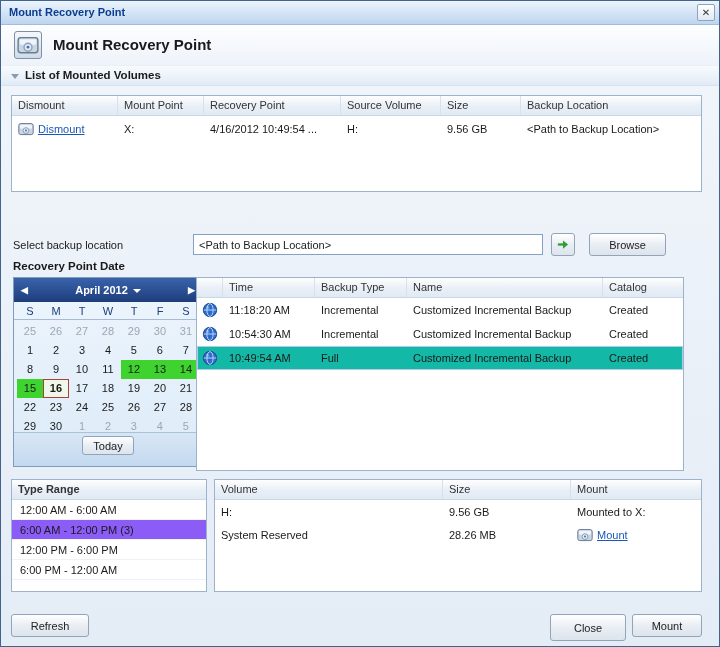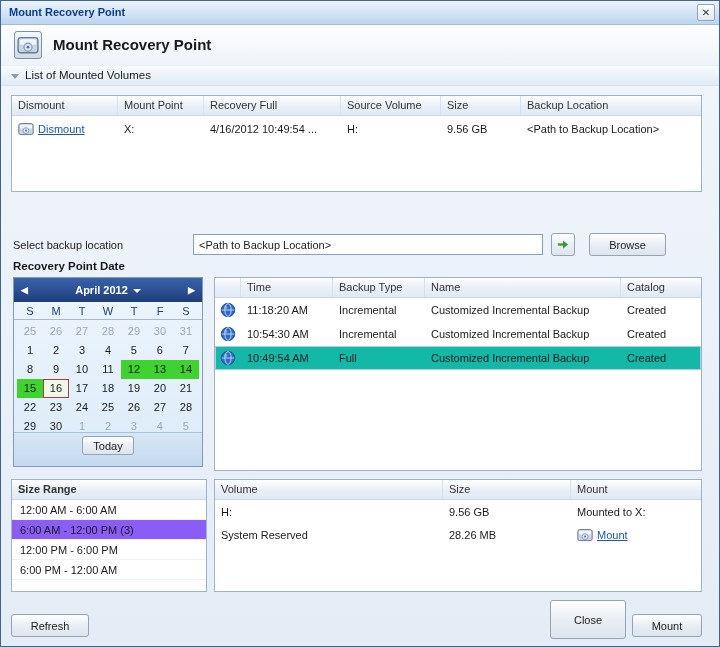--- a/index.html
+++ b/index.html
@@ -16,34 +16,34 @@
   .appheader{position:absolute;left:0;top:24px;right:0;height:40px;background:linear-gradient(#fdfeff,#eef3fa)}
   .appicon{position:absolute;left:13px;top:6px;width:28px;height:28px;border:1px solid #7e8fa2;border-radius:3px;
     background:linear-gradient(#f4f8fc,#cfdbe8);padding:2px}
   .apptitle{position:absolute;left:52px;top:11px;font-size:15px;font-weight:bold}
   .section{position:absolute;left:0;right:0;height:21px;background:linear-gradient(#f8fbfe,#e1ebf6);
     border-top:1px solid #e9f0f8;border-bottom:1px solid #d7e3f0}
   #sec1{top:64px}#sec2{top:200px}
   .chev{display:inline-block;width:0;height:0;border-left:4px solid transparent;border-right:4px solid transparent;
     border-top:5px solid #8a9bb0}
   .section .chev{position:absolute;left:10px;top:8px}
-  .section .lbl{position:absolute;left:24px;top:3px;font-weight:normal;font-size:11.5px}
+  .section .lbl{position:absolute;left:24px;top:3px;font-weight:bold;font-size:11.5px}
   .tbl{position:absolute;background:#fff;border:1px solid #9db3cb}
   .hd{display:flex;height:20px;background:linear-gradient(#fefefe,#e9eff7 55%,#e0eaf4);
     border-bottom:1px solid #c9d7e7;color:#333}
   .hc{padding:3px 6px 0;border-right:1px solid #d6e1ed;overflow:hidden;white-space:nowrap}
   .row{display:flex;height:26px;align-items:center}
   .cell{padding:0 6px;overflow:hidden;white-space:nowrap;display:flex;align-items:center;gap:4px;height:100%}
   .mt0{width:106px}.mt1{width:86px}.mt2{width:137px}.mt3{width:100px}.mt4{width:80px}.mt5{flex:1;border-right:none}
   .bk0{width:26px;padding:0;justify-content:center}.bk1{width:92px}.bk2{width:92px}.bk3{width:196px}.bk4{flex:1;border-right:none}
   .vl0{width:228px}.vl1{width:128px}.vl2{flex:1;border-right:none}
   .th{flex:1;font-weight:bold;border-right:none}
   .link{color:#1958b7;text-decoration:underline;cursor:pointer}
   #mountedTable{left:10px;top:94px;width:691px;height:97px}
-  #backupsTable{left:213px;top:276px;width:488px;height:194px}
+  #backupsTable{left:195px;top:276px;width:488px;height:194px}
   #backupsTable .row{height:24px}
   #timeRange{left:10px;top:478px;width:196px;height:113px}
   #volumesTable{left:213px;top:478px;width:488px;height:113px}
   #volumesTable .row{height:23px}
   .selrow{background:#14b8a6;box-shadow:inset 0 0 0 1px #aecbe8}
   .tr-item{height:20px;line-height:20px;padding:0 8px;border-bottom:1px solid #edf2f8;cursor:default}
   .tr-item.sel{background:#8b5cf6}
   .loclabel{position:absolute;left:12px;top:238px}
   #locInput{position:absolute;left:192px;top:233px;width:350px;height:21px;border:1px solid #86a0c2;
     padding:0 5px;font:11px "Liberation Sans",sans-serif;color:#222;background:#fff}
@@ -59,26 +59,26 @@
   .ddarrow{display:inline-block;margin-left:5px;width:0;height:0;border-left:4px solid transparent;
     border-right:4px solid transparent;border-top:4px solid #fff;vertical-align:middle}
   .cal-prev{position:absolute;left:7px;top:0;line-height:24px;font-size:9px;cursor:default}
   .cal-next{position:absolute;right:7px;top:0;line-height:24px;font-size:9px;cursor:default}
   .cal-dow{display:flex;height:18px;border-bottom:1px solid #a5bbd4;padding:0 3px}
   .cal-dow .dow{flex:1;text-align:center;line-height:18px;color:#1d3d7b}
   .cal-grid{display:flex;flex-wrap:wrap;padding:2px 3px 0;align-content:flex-start}
   .cal-cell{width:14.285%;height:19px;text-align:center;line-height:19px;cursor:default}
   .cal-cell.muted{color:#9aa7b6}
   .cal-cell.green{background:#3ed32e}
-  .cal-cell.selected{border:1px solid #a8403a;line-height:17px;font-weight:normal;background:#eef7ea}
+  .cal-cell.selected{border:1px solid #a8403a;line-height:17px;font-weight:bold;background:#eef7ea}
   .cal-foot{position:absolute;left:0;right:0;bottom:0;height:34px;background:linear-gradient(#d8e7f6,#c3d9ef);
     border-top:1px solid #a9c2dc;text-align:center}
   .today{width:52px;height:19px;margin-top:3px}
   #refreshBtn{position:absolute;left:10px;top:613px;width:78px;height:23px}
-  #closeBtn{position:absolute;left:549px;top:599px;width:76px;height:39px}
+  #closeBtn{position:absolute;left:549px;top:613px;width:76px;height:27px}
   #helpBtn{position:absolute;left:631px;top:613px;width:70px;height:23px}
   .icn16{display:inline-block;width:16px;height:16px;flex:0 0 16px}
   .icn16 svg,.appicon svg,.gobtn svg{width:100%;height:100%;display:block}
 </style>
 </head>
 <body>
 
 <div class="window">
 
   <div class="titlebar">
@@ -100,21 +100,21 @@
 
   <div class="section" id="sec1">
     <span class="chev"></span>
     <span class="lbl">List of Mounted Volumes</span>
   </div>
 
   <div class="tbl" id="mountedTable">
     <div class="hd">
         <div class="hc mt0">Dismount</div>
         <div class="hc mt1">Mount Point</div>
-        <div class="hc mt2">Recovery Full</div>
+        <div class="hc mt2">Recovery Point</div>
         <div class="hc mt3">Source Volume</div>
         <div class="hc mt4">Size</div>
         <div class="hc mt5">Backup Location</div>
       </div>
     <div>
         <div class="row">
           <div class="cell mt0">
             <span class="icn16">
               <svg viewBox="0 0 16 16">
                 <rect x="0.8" y="2.6" width="14.4" height="11" rx="2" fill="#c9d6e4" stroke="#6a7c90"></rect>
@@ -266,21 +266,21 @@
           <div class="cell bk1">10:49:54 AM</div>
           <div class="cell bk2">Full</div>
           <div class="cell bk3">Customized Incremental Backup</div>
           <div class="cell bk4">Created</div>
         </div>
       </div>
   </div>
 
   <div class="tbl" id="timeRange">
     <div class="hd">
-      <div class="hc th">Size Range</div>
+      <div class="hc th">Type Range</div>
     </div>
     <div>
         <div class="tr-item">12:00 AM - 6:00 AM</div>
         <div class="tr-item sel">6:00 AM - 12:00 PM (3)</div>
         <div class="tr-item">12:00 PM - 6:00 PM</div>
         <div class="tr-item">6:00 PM - 12:00 AM</div>
       </div>
   </div>
 
   <div class="tbl" id="volumesTable">

